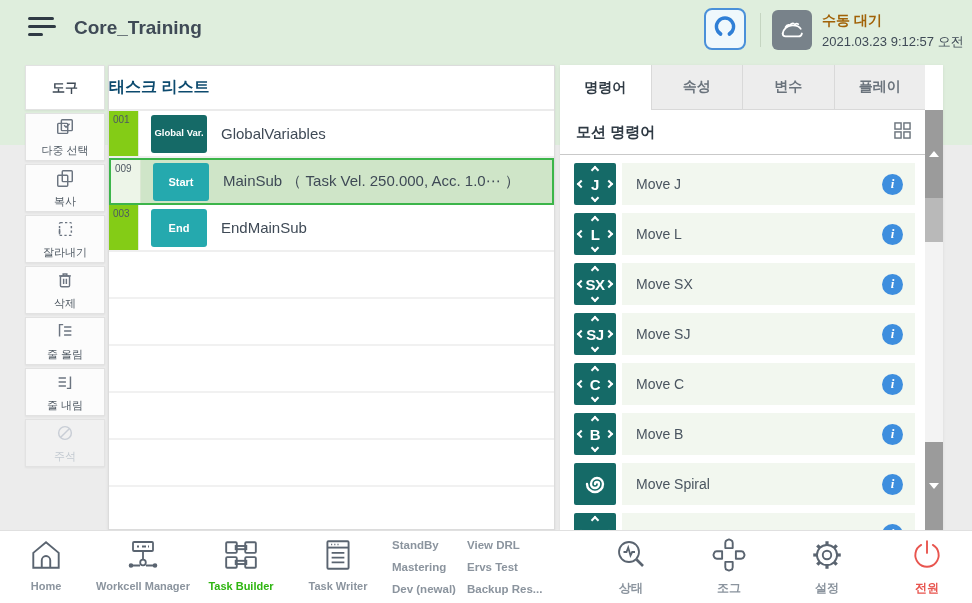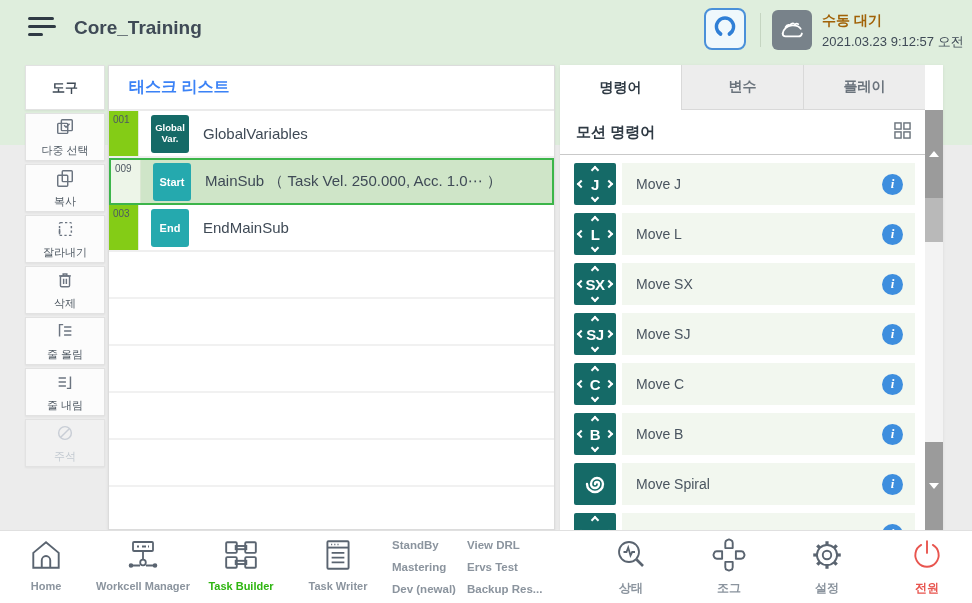--- a/index.html
+++ b/index.html
@@ -29,25 +29,25 @@
   .sb-item { height:48px; background:#fcfcfc; border:1px solid #e2e2e2; margin-bottom:3px; display:flex; flex-direction:column; align-items:center; justify-content:center; gap:2px; cursor:pointer; box-shadow:0 1px 2px rgba(0,0,0,.05); }
   .sb-item span.lbl { font-size:11px; color:#4e5862; }
   .sb-item svg { stroke:#6b7480; fill:none; stroke-width:1.6; }
   .sb-item.disabled { background:#f1f1f1; }
   .sb-item.disabled span.lbl { color:#c3cad1; }
   .sb-item.disabled svg { stroke:#c9ced6; }
   .sb-item.disabled svg .fillpart { fill:#d3d8de; }
 
   
   .task-panel { position:absolute; left:108px; top:65px; width:447px; height:465px; background:#fff; border:1px solid #dcdcdc; box-shadow:0 1px 3px rgba(0,0,0,.08); overflow:hidden; }
-  .task-header { height:45px; border-bottom:2px solid #ebebeb; display:flex; align-items:center; padding-left:20px; font-size:16px; font-weight:bold; color:#3b82f6; }
+  .task-header { height:45px; border-bottom:2px solid #ebebeb; display:flex; align-items:center; font-size:16px; font-weight:bold; color:#0c4a6e; }
   .trow { position:relative; height:47px; border-bottom:2px solid #efefef; display:flex; cursor:pointer; background:#fff; }
   .trow .gutter { width:30px; background:#84cc16; border-right:1px solid #e2ecdc; font-size:10px; color:#4e5862; padding:3px 0 0 4px; }
   .trow .rcontent { flex:1; display:flex; align-items:center; padding-left:12px; gap:14px; }
-  .badge { width:38px; height:38px; border-radius:3px; color:#fff; font-weight:bold; display:flex; align-items:center; justify-content:center; text-align:center; }
+  .badge { width:56px; height:38px; border-radius:3px; color:#fff; font-weight:bold; display:flex; align-items:center; justify-content:center; text-align:center; }
   .badge.dark { background:#156a67; font-size:9.5px; line-height:1.15; padding:2px; }
   .badge.teal { background:#25a9ae; font-size:11px; }
   .trow .rlabel { font-size:15px; color:#3f4a56; }
   .trow.selected { border:2px solid #3cb54a; background:#cfe5c8; }
   .trow.selected .gutter { background:#edf5e8; border-right:1px solid #dbe8d3; }
   .empty-row { height:47px; border-bottom:2px solid #f1f1f1; background:#fff; }
 
   
   .cmd-panel { position:absolute; left:560px; top:65px; width:383px; height:465px; background:#fff; box-shadow:0 1px 3px rgba(0,0,0,.08); overflow:hidden; }
   .tabbar { display:flex; width:365px; height:45px; }
@@ -237,20 +237,21 @@
   <div class="empty-row"></div>
   <div class="empty-row"></div>
   <div class="empty-row"></div>
   <div class="empty-row"></div>
   <div class="empty-row"></div>
 </div>
 
 <div class="cmd-panel">
   <div class="tabbar">
     <div class="tab active">명령어</div>
+    <div class="tab">속성</div>
     <div class="tab">변수</div>
     <div class="tab">플레이</div>
   </div>
 
   <div class="cmd-body">
     <div class="section-head">
       <span class="section-title">모션 명령어</span>
       <span class="grid-icon">
         <svg width="17" height="17" viewBox="0 0 18 18">
             <rect x="1" y="1" width="6.5" height="6.5"></rect>

